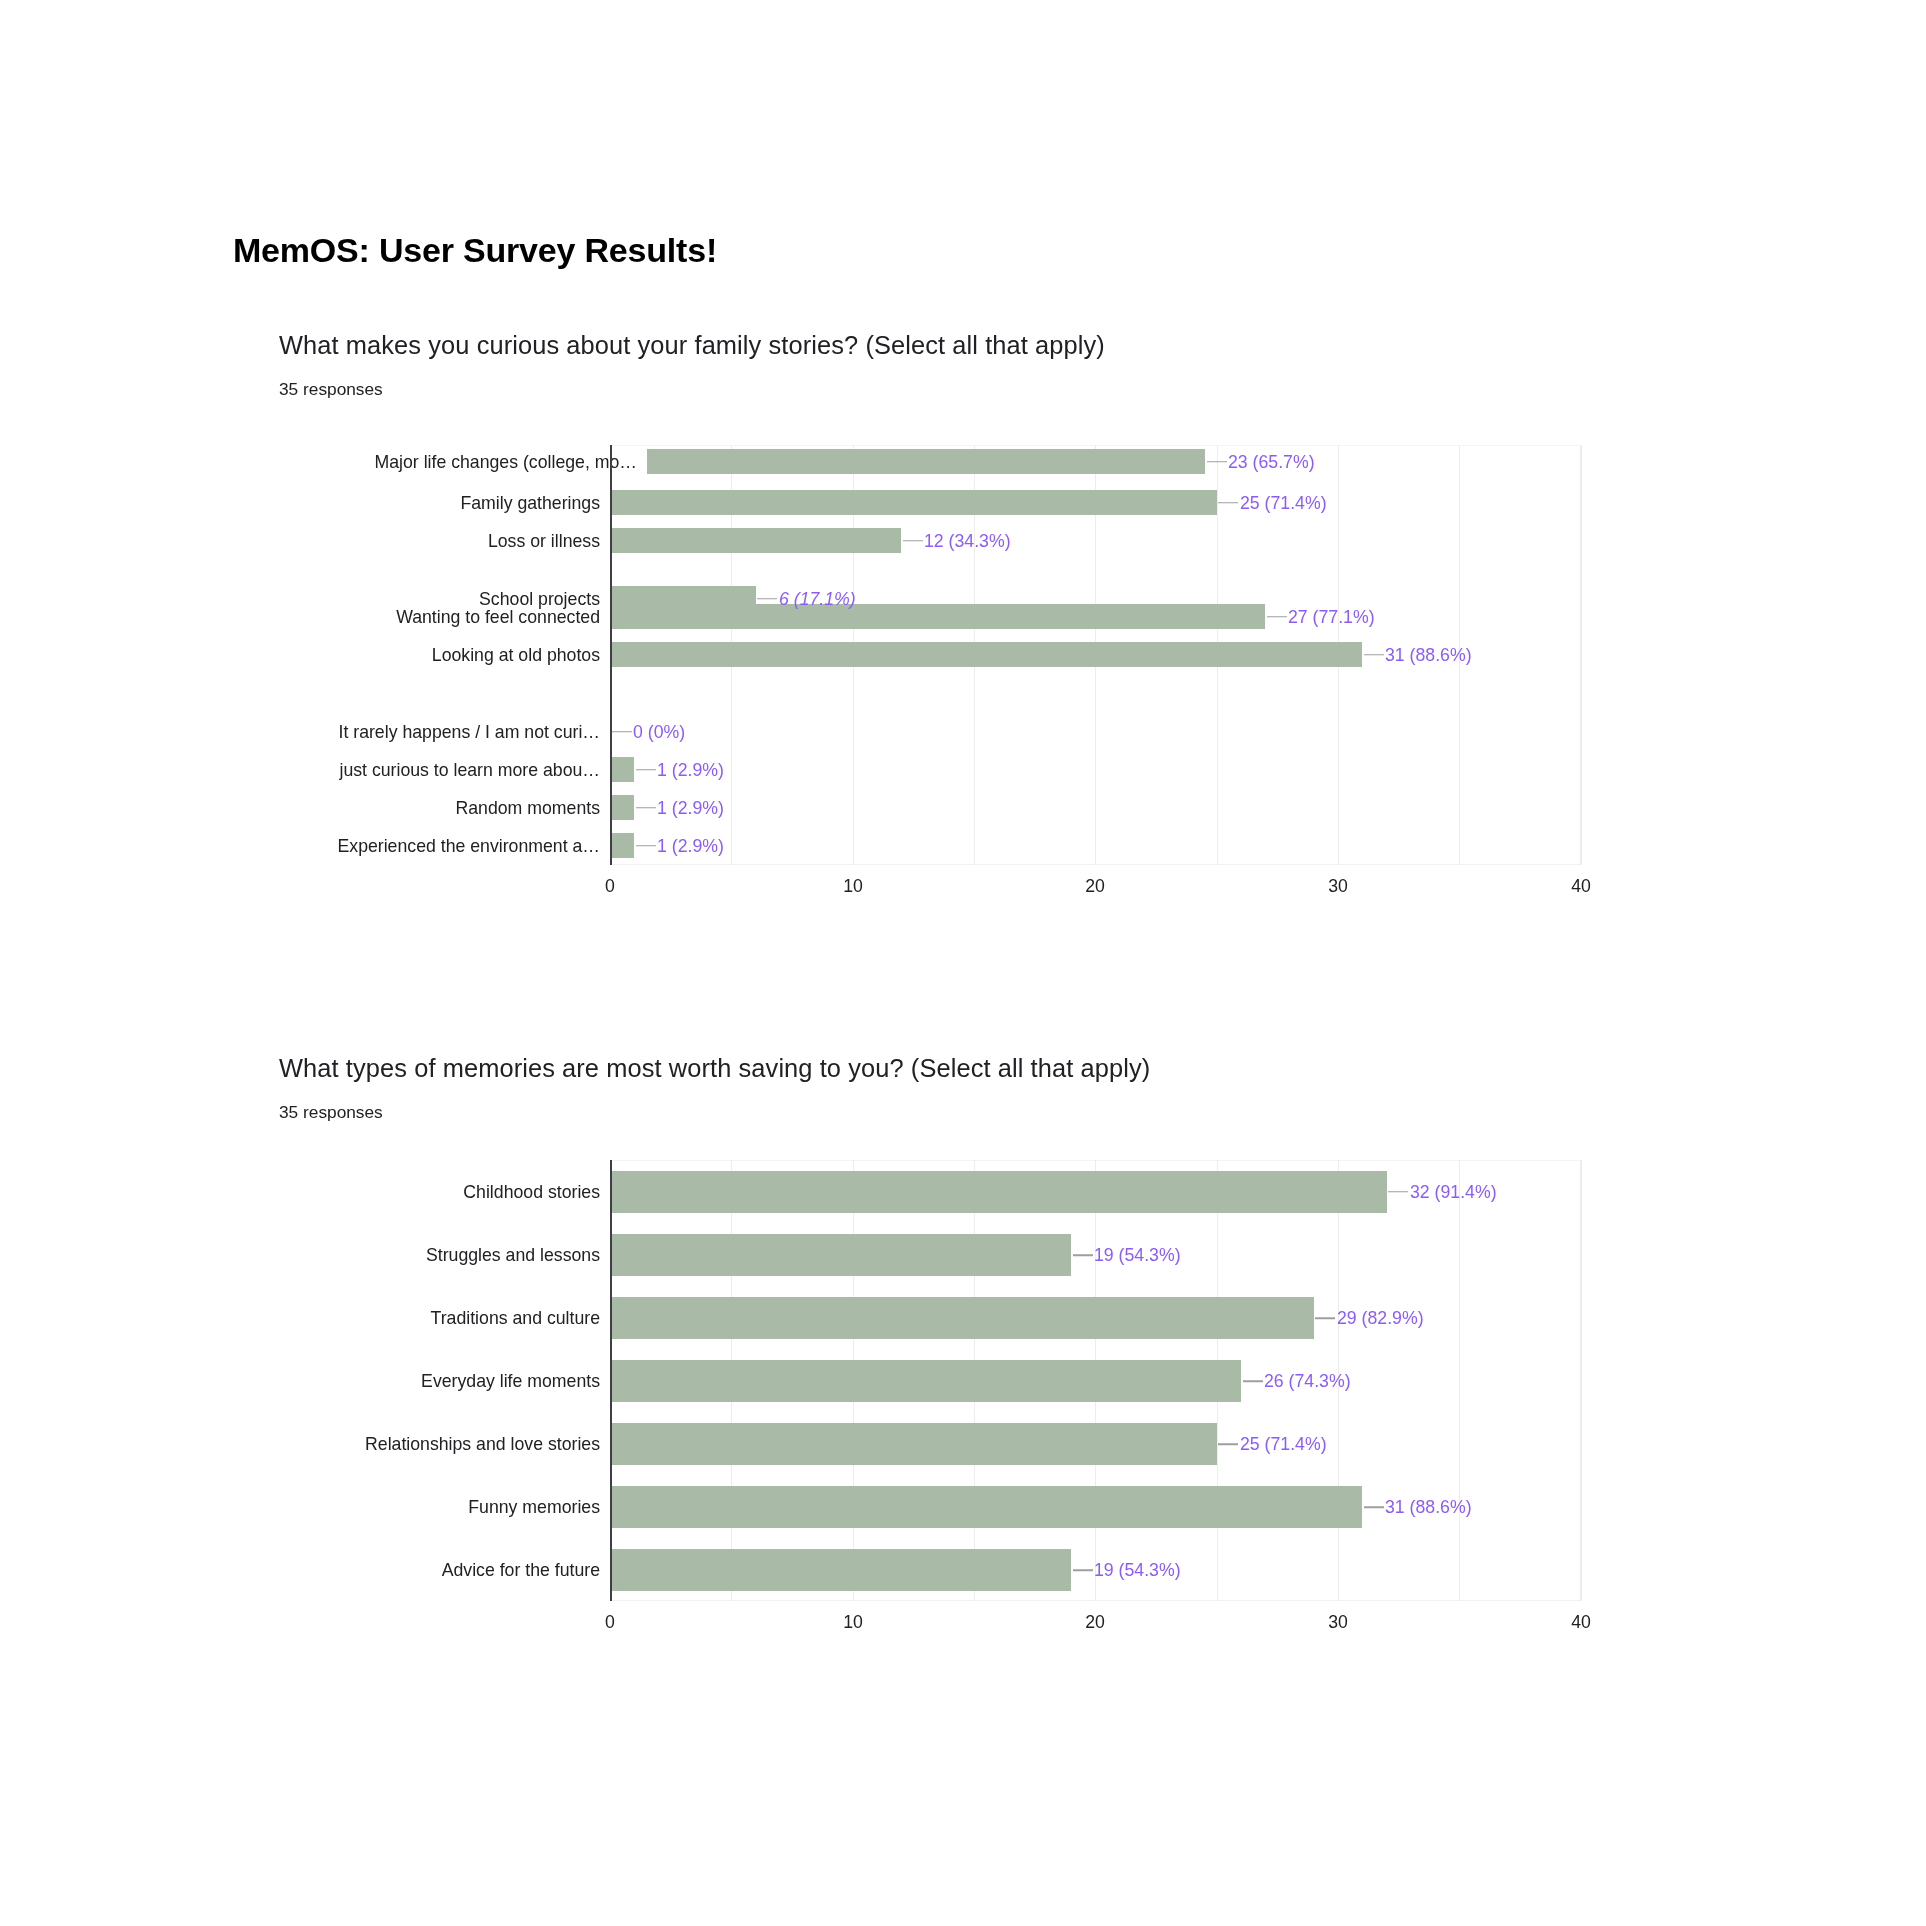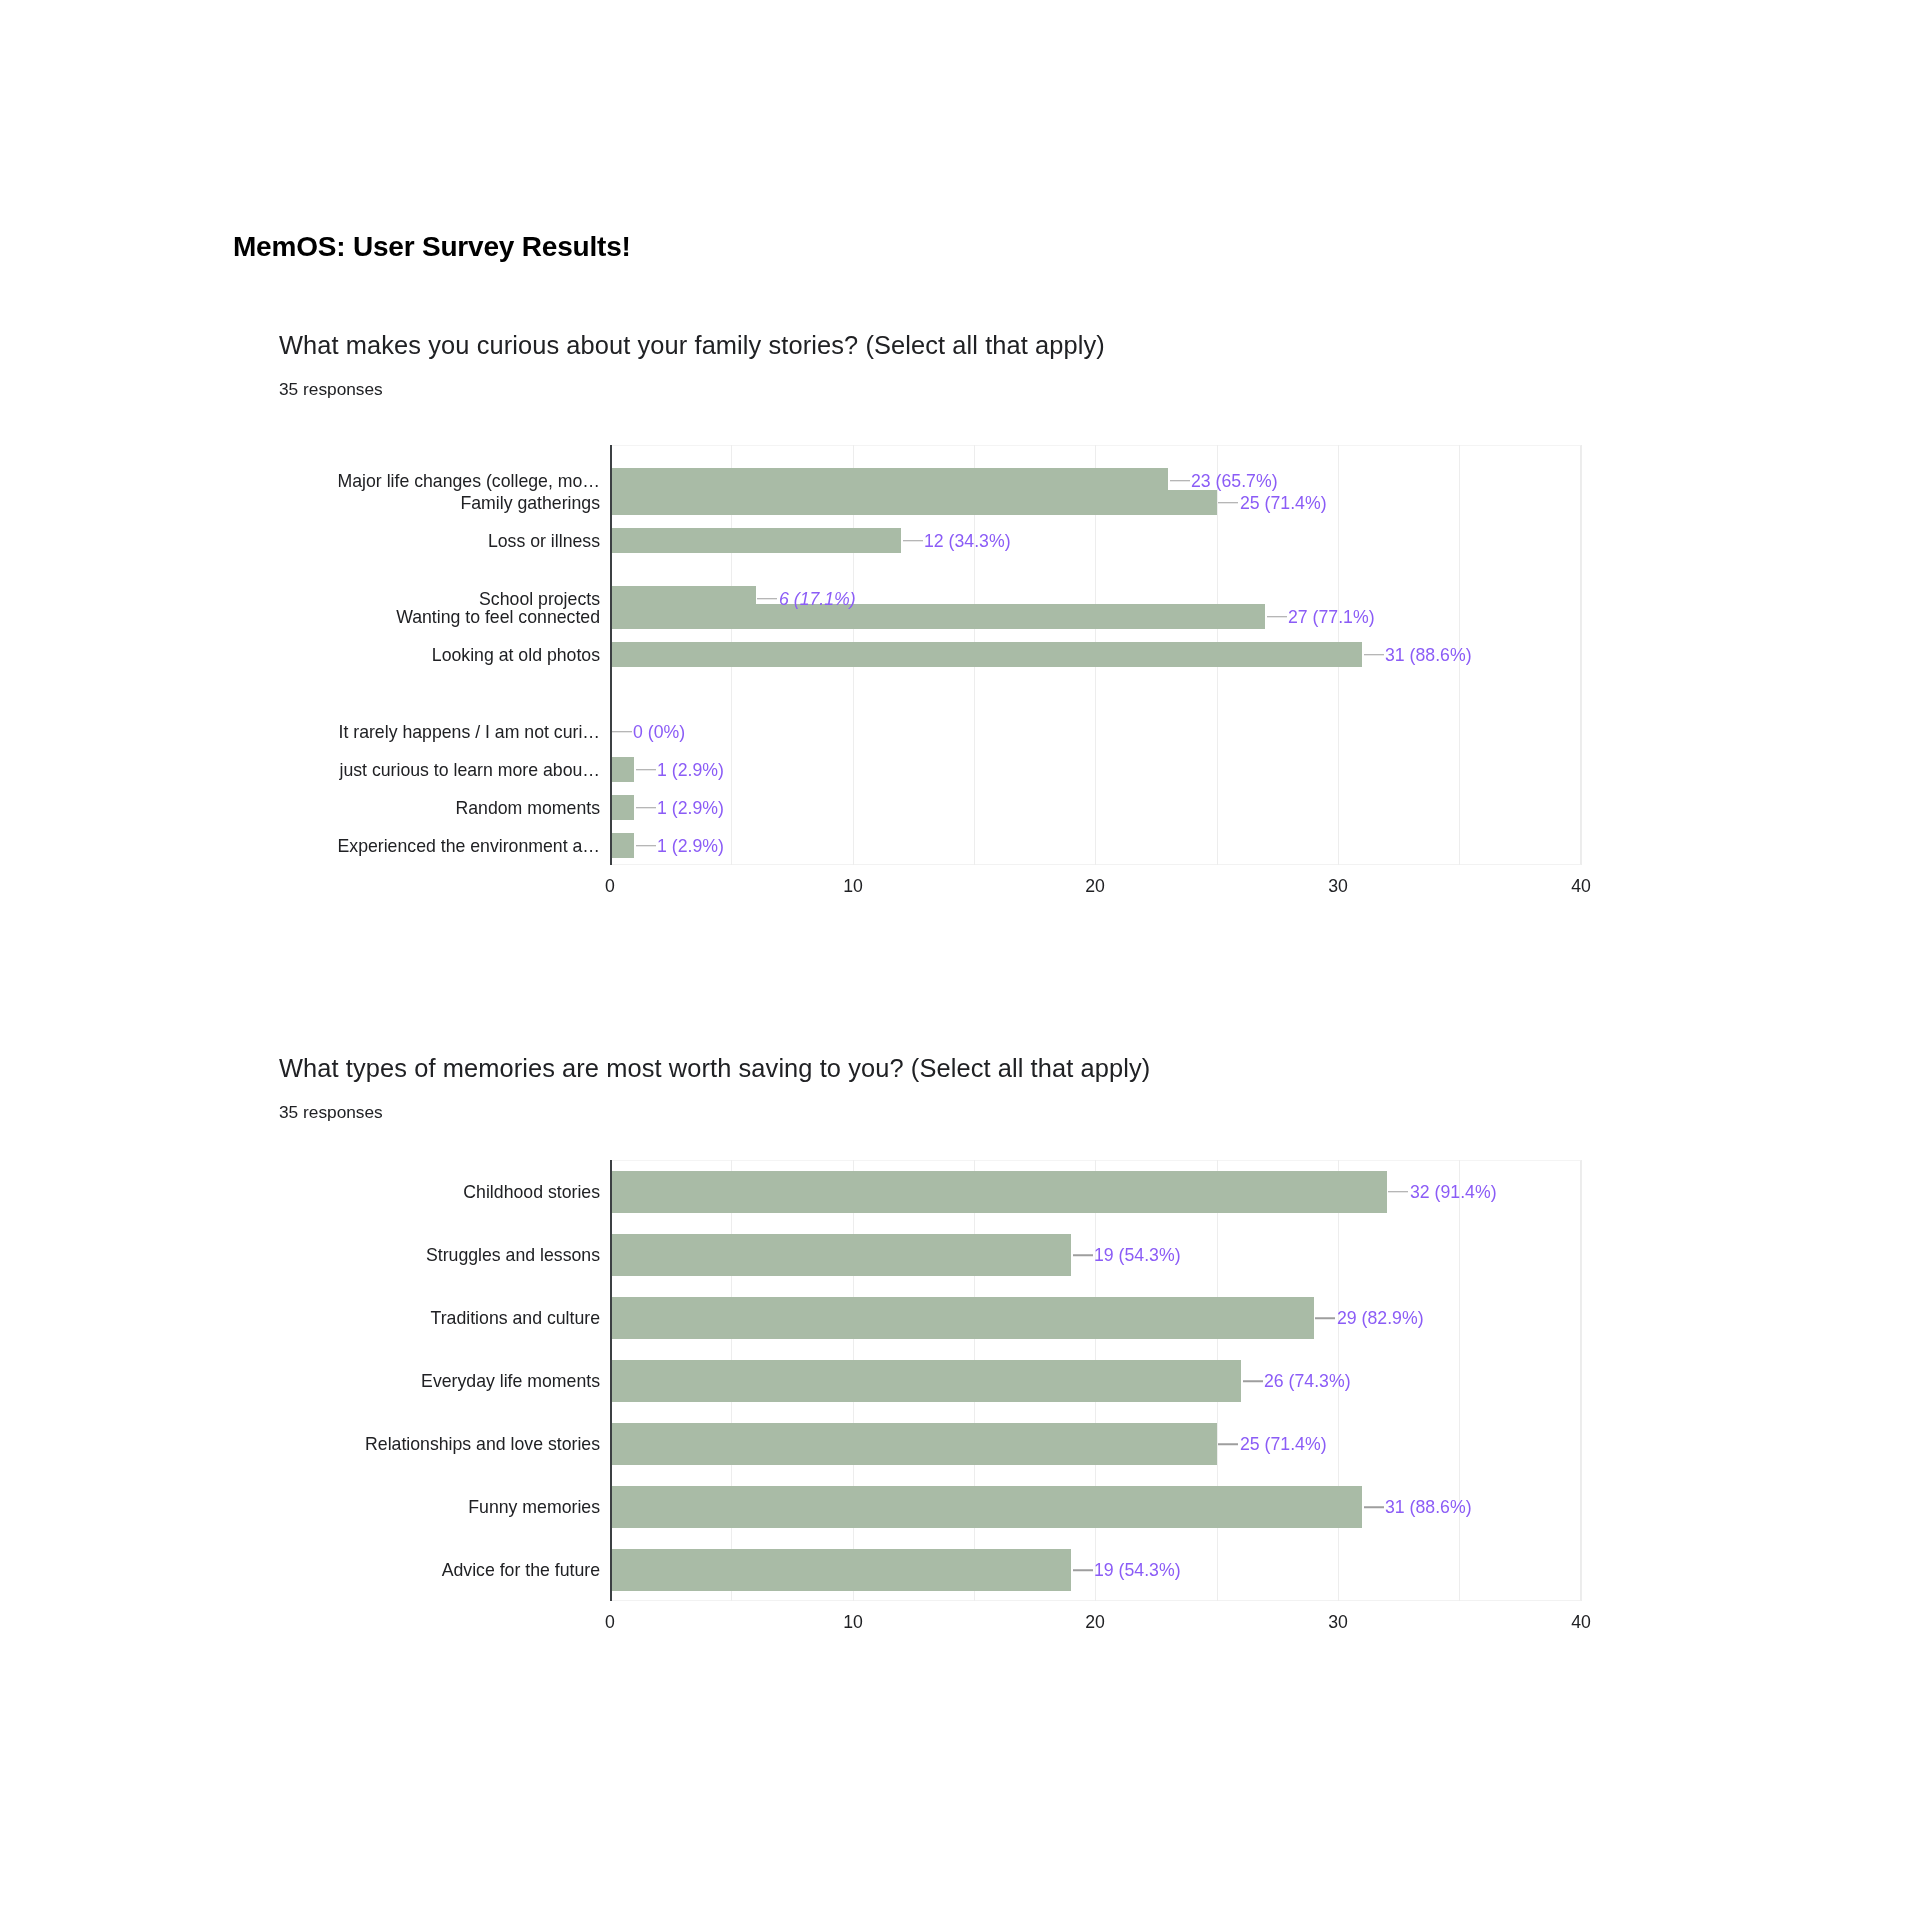--- a/index.html
+++ b/index.html
@@ -8,21 +8,21 @@
     width:1965px; height:2542px;
     background:#ffffff;
     font-family:"Liberation Sans", sans-serif;
     color:#202124;
     position:relative;
     overflow:hidden;
   }
 
   .page-title{
     position:absolute; left:233px; top:231px;
-    font-size:28px; font-weight:bold; color:#000000;
+    font-size:34px; font-weight:bold; color:#000000;
     letter-spacing:-0.2px; white-space:nowrap;
   }
 
   .survey-block{ position:absolute; left:0; top:0; width:1965px; }
 
   .q-title{
     position:absolute; font-size:25.4px; font-weight:400;
     color:#202124; white-space:nowrap; letter-spacing:0.1px;
   }
   .q-responses{
@@ -85,21 +85,21 @@
       <div class="plot" style="width: 971px; height: 420px;"></div>
       <div class="gridline" style="left: 121px;"></div>
       <div class="gridline" style="left: 243px;"></div>
       <div class="gridline" style="left: 364px;"></div>
       <div class="gridline" style="left: 485px;"></div>
       <div class="gridline" style="left: 607px;"></div>
       <div class="gridline" style="left: 728px;"></div>
       <div class="gridline" style="left: 849px;"></div>
       <div class="gridline" style="left: 971px;"></div>
       <div class="axis-line" style="height: 420px;"></div>
-      <div class="row" style="top: 23px; height: 25.4px;">
+      <div class="row" style="top: 4px; height: 25.4px; margin-left: 37px;">
         <div class="cat-label">Major life changes (college, mo…</div>
         <div class="bar" style="width: 558px;"></div>
         <div class="leader" style="left: 560px;"></div>
         <div class="val-label" style="left: 581px;">23 (65.7%)</div>
       </div>
       <div class="row" style="top: 45px; height: 25.4px; text-decoration: underline;">
         <div class="cat-label">Family gatherings</div>
         <div class="bar" style="width: 607px;"></div>
         <div class="leader" style="left: 608px;"></div>
         <div class="val-label" style="left: 630px;">25 (71.4%)</div>

